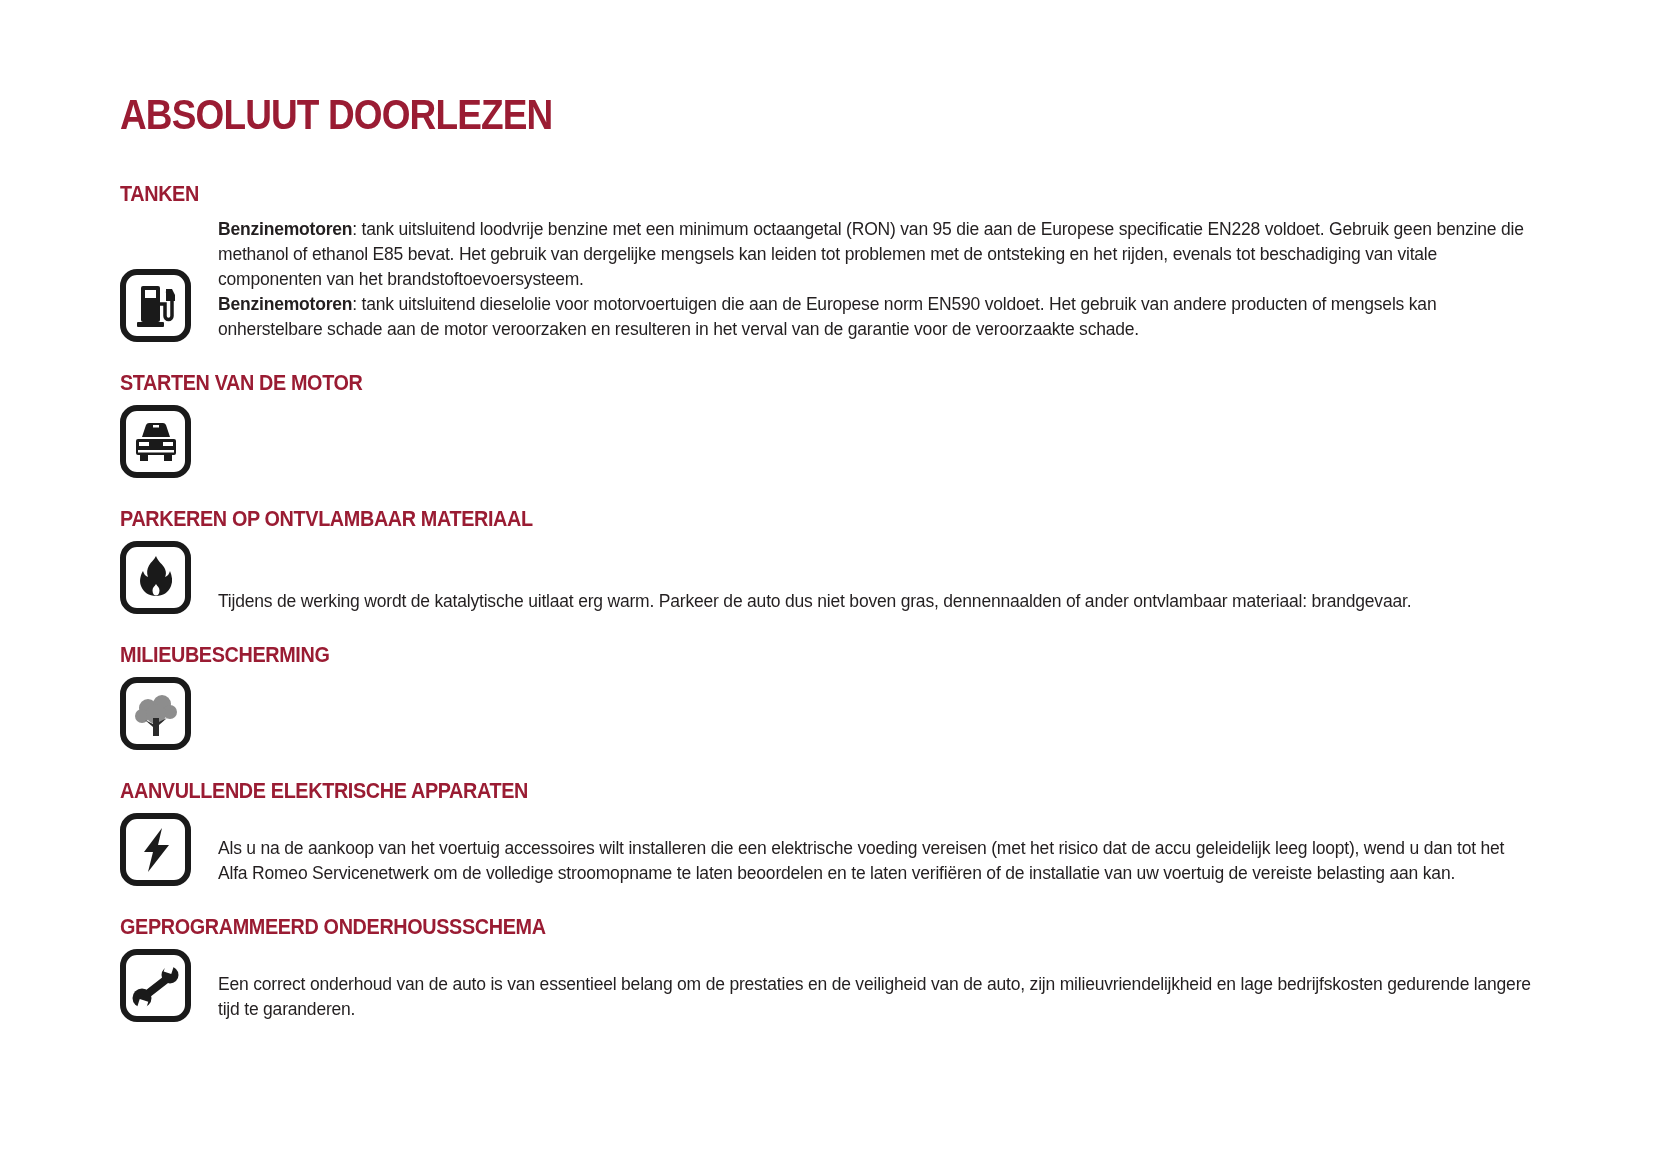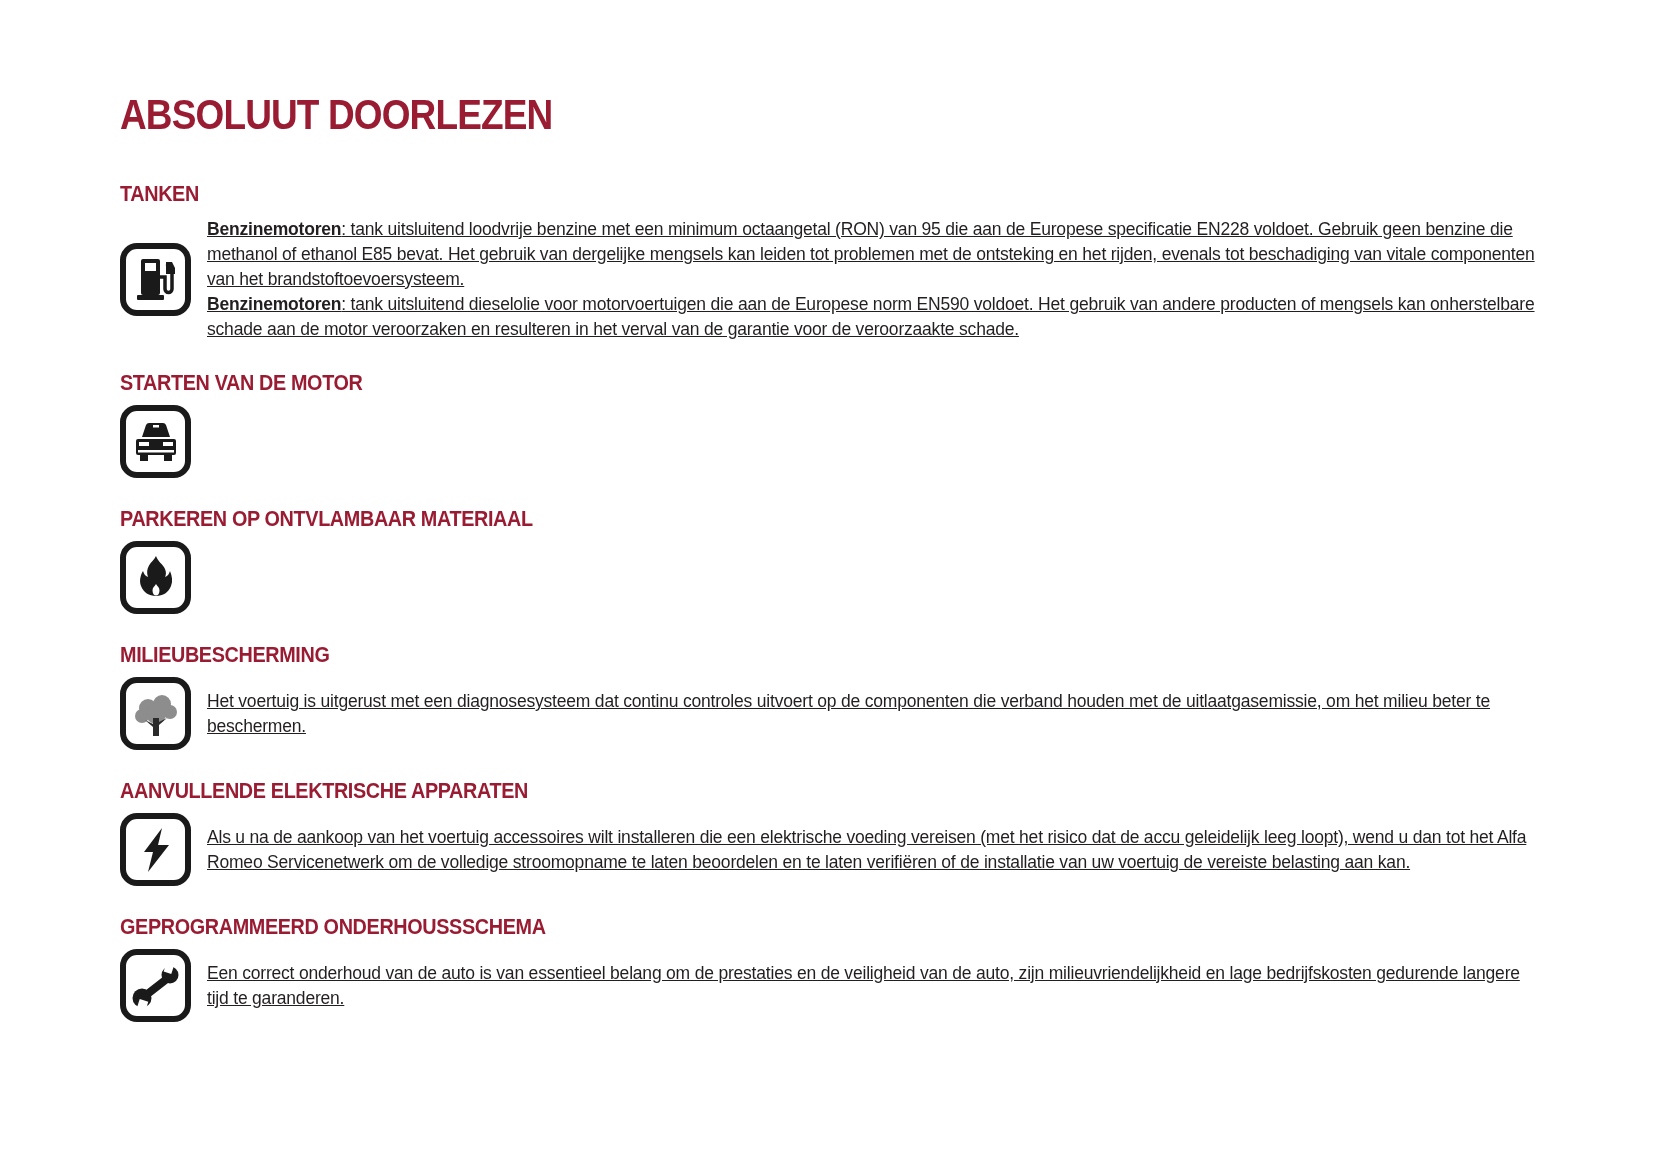--- a/index.html
+++ b/index.html
@@ -6,21 +6,20 @@
   html, body { background: #ffffff; }
   body {
     width: 1653px;
     height: 1165px;
     font-family: "Liberation Sans", sans-serif;
     color: #231f20;
     overflow: hidden;
   }
   .page {
     padding: 90px 118px 0 120px;
-    text-decoration: underline;
   }
   h1.page-title {
     display: inline-block;
     font-size: 43px;
     font-weight: 800;
     letter-spacing: -1px;
     color: #9a1c33;
     transform: scaleX(0.86);
     transform-origin: 0 50%;
     white-space: nowrap;
@@ -31,21 +30,21 @@
     font-size: 22px;
     font-weight: 800;
     letter-spacing: -0.4px;
     color: #9a1c33;
     transform: scaleX(0.9);
     transform-origin: 0 50%;
     white-space: nowrap;
     margin: 0 0 9px 0;
   }
   section.sec { margin-bottom: 22px; margin-top: 28px; }
-  .row { display: flex; align-items: center; gap: 16px; }
+  .row { display: flex; align-items: flex-end; gap: 27px; }
   .icon-box {
     flex: none;
     width: 71px;
     height: 73px;
     border: 6px solid #1a1a1a;
     border-radius: 17px;
     background: #ffffff;
     display: flex;
     align-items: center;
     justify-content: center;
@@ -108,41 +107,41 @@
   
   <section class="sec">
     <h2 class="sec-title">PARKEREN OP ONTVLAMBAAR MATERIAAL</h2>
     <div class="row">
       <div class="icon-box">
         <svg width="44" height="48" viewBox="0 0 44 48">
           <path d="M22 2 c2 6 7 8 9 13 c1.5 3.5 1 6 0 8 c3 -1 4 -3 5 -6 c2 5 3 10 1 15 c-2.5 6.5 -8 10 -15 10 c-7 0 -12.5 -3.5 -15 -10 c-2 -5 -0.5 -11 2 -15 c1 3 2 5 5 6 c-1.5 -4 -1 -8 1 -11.5 C17 8 20 6 22 2 z" fill="#1a1a1a"></path>
           <path d="M22 30 c1.5 2.5 3.5 3.5 3.5 6.5 c0 3 -1.5 5 -3.5 5 c-2 0 -3.5 -2 -3.5 -5 c0 -3 2 -4 3.5 -6.5 z" fill="#ffffff"></path>
         </svg>
       </div>
+      <div class="text-col">
+        <p><span>Tijdens de werking wordt de katalytische uitlaat erg warm. Parkeer de auto dus niet boven gras, dennennaalden of ander ontvlambaar materiaal: brandgevaar.</span></p>
+      </div>
     </div>
   </section>
 
   
   <section class="sec">
     <h2 class="sec-title">MILIEUBESCHERMING</h2>
     <div class="row">
       <div class="icon-box">
         <svg width="48" height="48" viewBox="0 0 48 48">
           <circle cx="16" cy="18" r="9" fill="#8d8d8d"></circle>
           <circle cx="30" cy="14" r="9" fill="#8d8d8d"></circle>
           <circle cx="38" cy="22" r="7" fill="#8d8d8d"></circle>
           <circle cx="10" cy="26" r="7" fill="#8d8d8d"></circle>
           <circle cx="24" cy="24" r="10" fill="#8d8d8d"></circle>
           <rect x="21" y="28" width="6" height="18" fill="#2a2a2a"></rect>
           <path d="M21 34 L13 30 L21 37 z" fill="#2a2a2a"></path>
           <path d="M27 32 L35 28 L27 35 z" fill="#2a2a2a"></path>
         </svg>
-      </div>
-      <div class="text-col">
-        <p><span>Het voertuig is uitgerust met een diagnosesysteem dat continu controles uitvoert op de componenten die verband houden met de uitlaatgasemissie, om het milieu beter te beschermen.</span></p>
       </div>
     </div>
   </section>
 
   
   <section class="sec">
     <h2 class="sec-title">AANVULLENDE ELEKTRISCHE APPARATEN</h2>
     <div class="row">
       <div class="icon-box">
         <svg width="40" height="48" viewBox="0 0 40 48">

